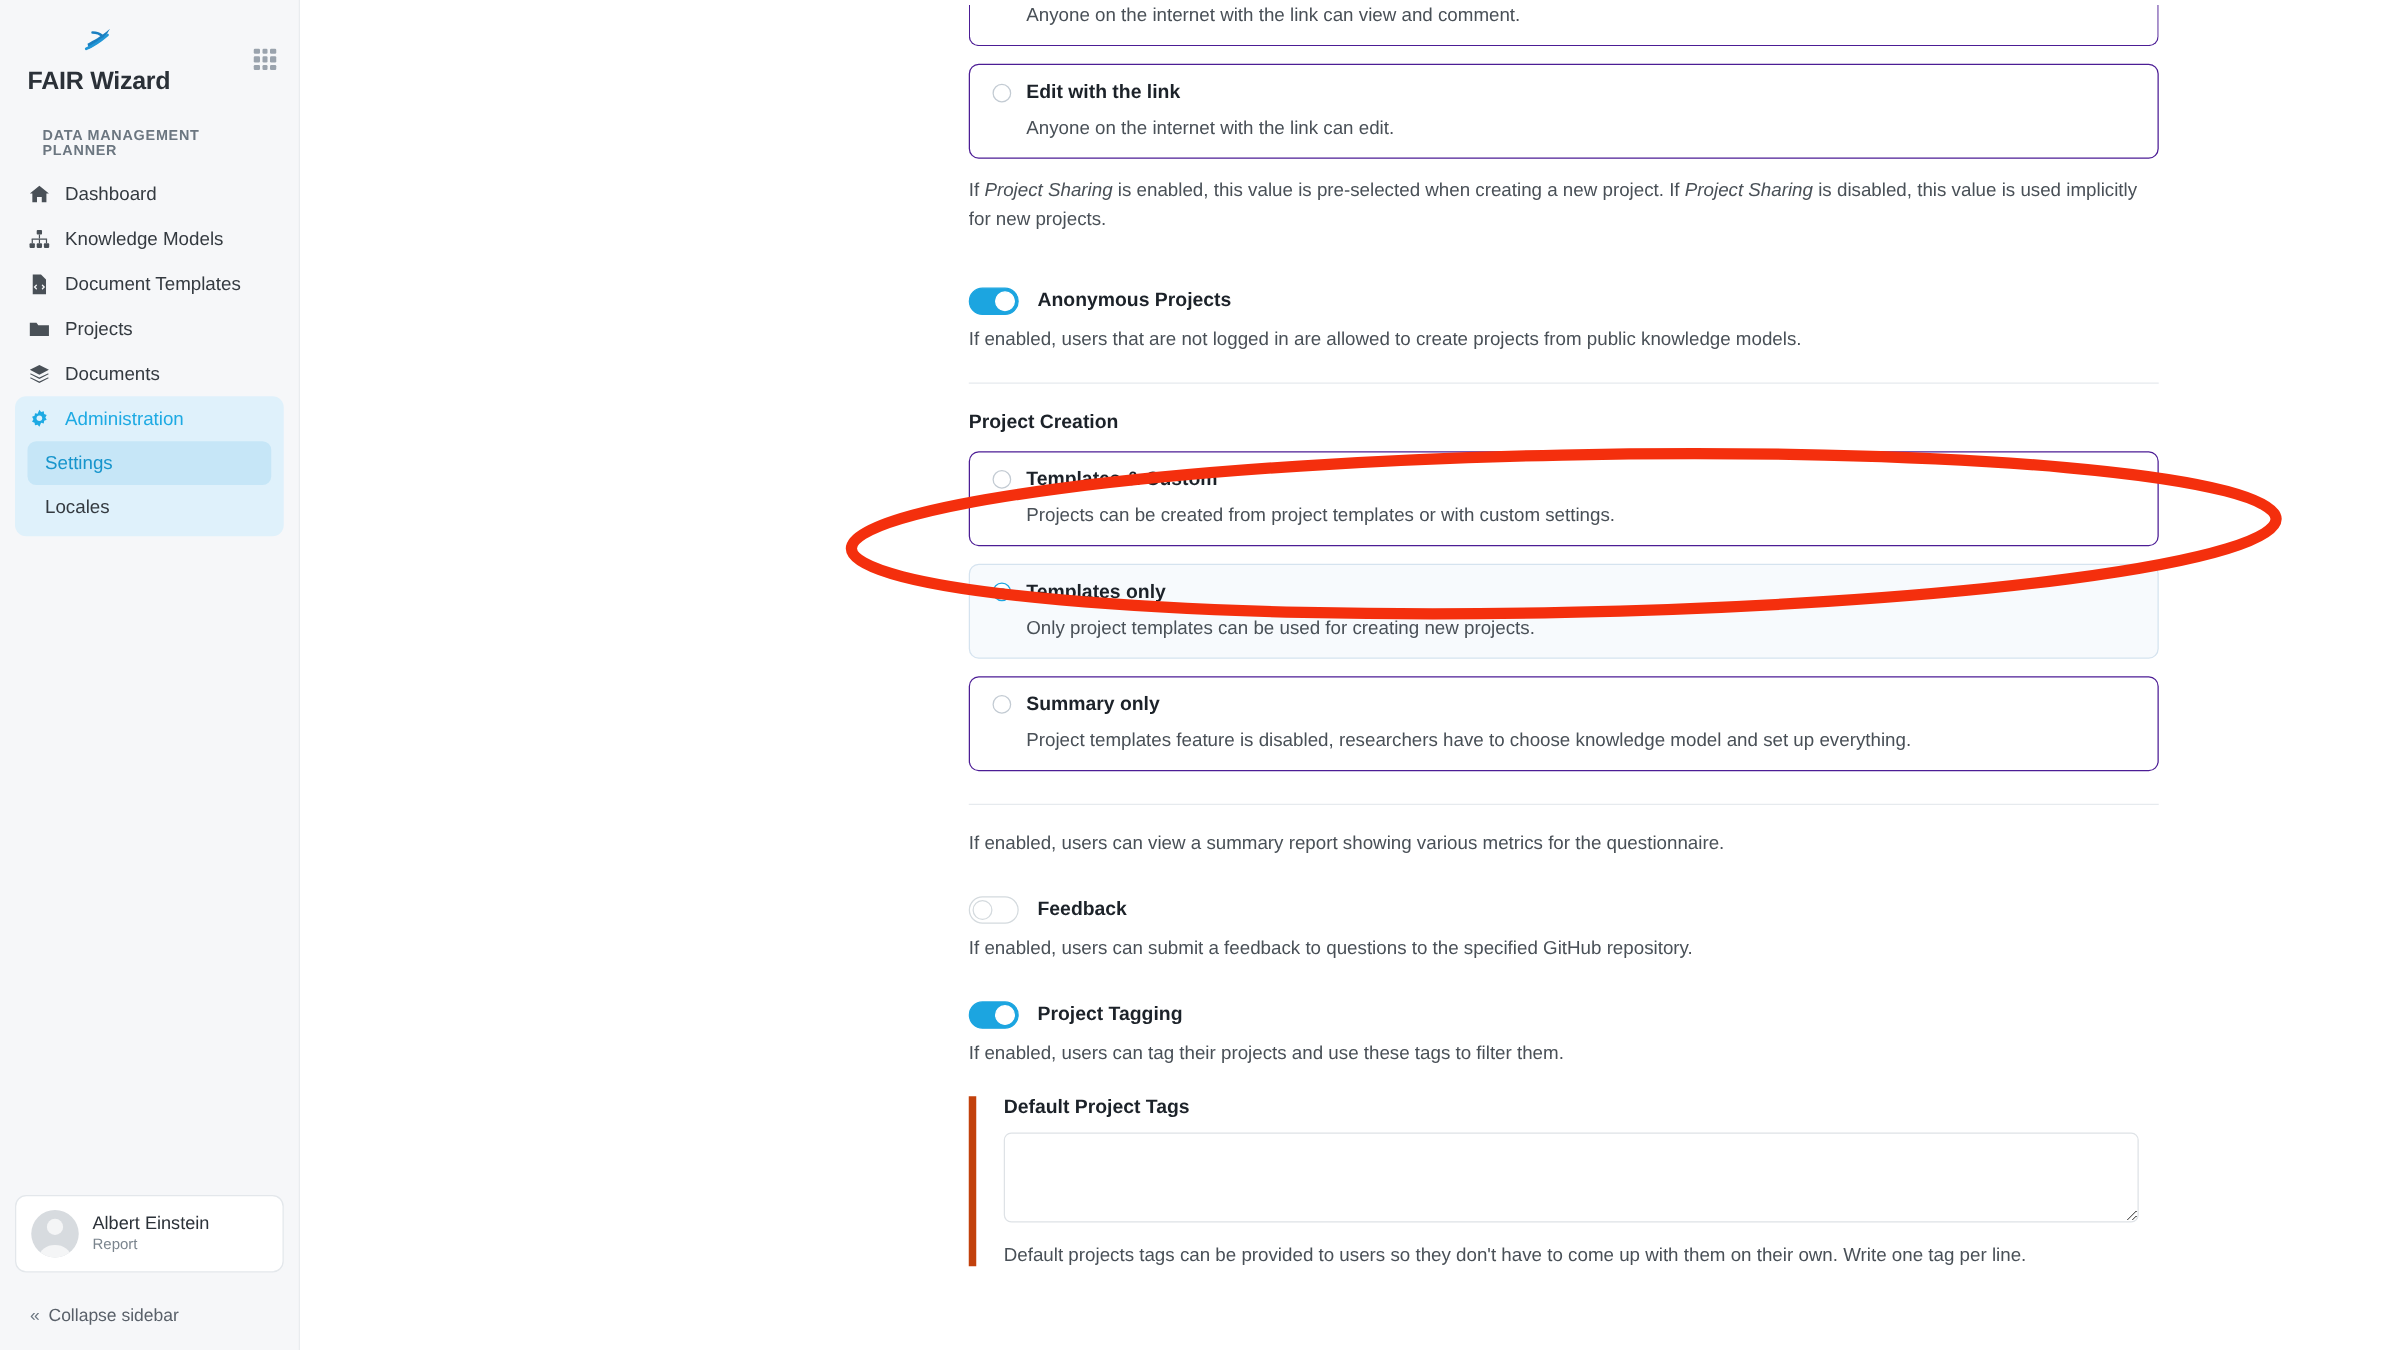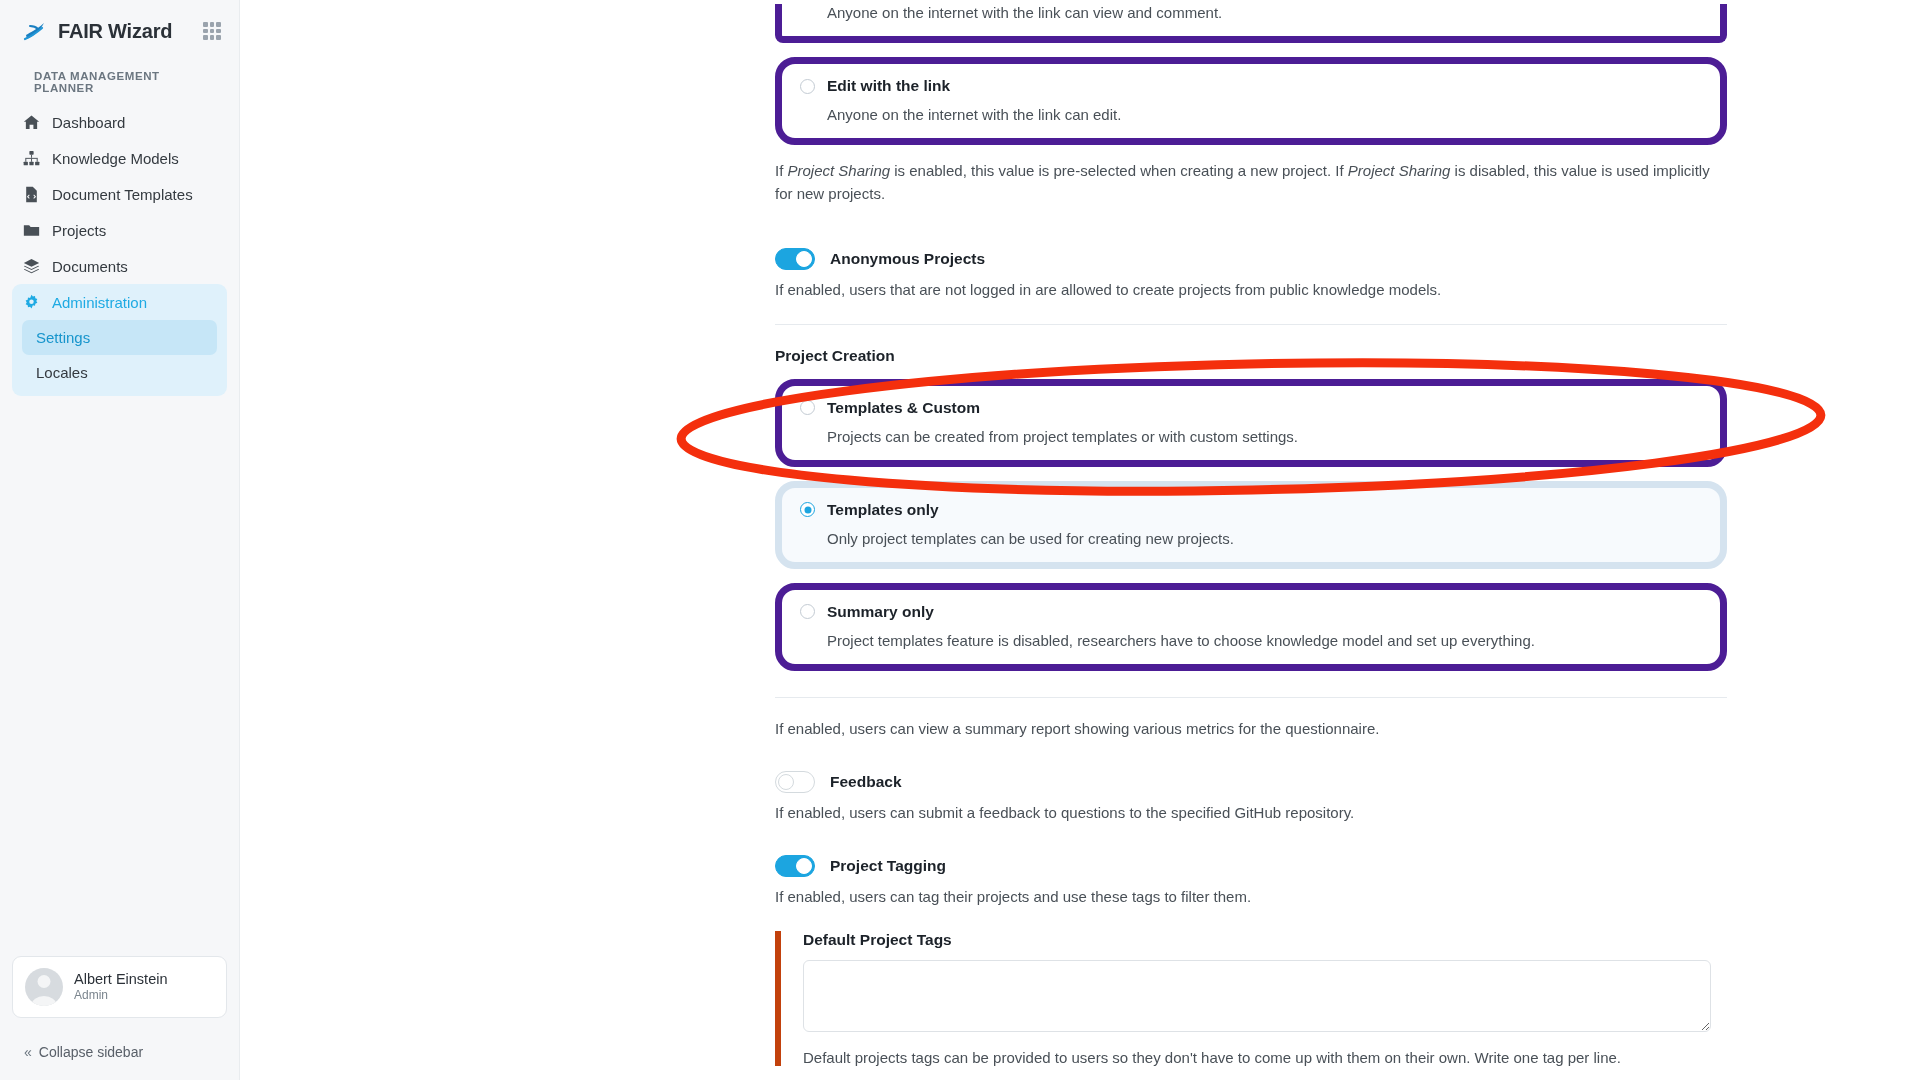--- a/index.html
+++ b/index.html
@@ -22,21 +22,21 @@
     display: flex;
     flex-direction: column;
     position: relative;
   }
   .sidebar-top {
     display: flex;
     align-items: center;
     justify-content: space-between;
     padding: 18px 18px 8px 22px;
   }
-  .brand { display: flex; align-items: center; gap: 10px; }
+  .brand { display: flex; align-items: center; gap: 10px; flex-direction: column; }
   .brand-logo { width: 26px; height: 26px; display: block; }
   .brand-name {
     font-size: 20px;
     font-weight: 700;
     color: #2b3138;
     letter-spacing: -0.2px;
     white-space: nowrap;
   }
   .grid-icon {
     width: 18px; height: 18px;
@@ -148,22 +148,22 @@
     position: relative;
     background: #ffffff;
   }
   .content {
     width: 952px;
     margin-left: 535px;
     padding-top: 4px;
   }
 
   .opt-card {
-    border: 7px solid #4c1d95;
-    border-radius: 20px;
+    border: 1px solid #4c1d95;
+    border-radius: 8px;
     padding: 13px 18px 15px 18px;
     margin-bottom: 14px;
     background: #fff;
     cursor: pointer;
   }
   .opt-card.selected {
     background: #f7fafd;
     border-color: #d5e3ef;
   }
   .opt-card.clipped-top {
@@ -372,21 +372,21 @@
       </div>
 
     </nav>
 
     <div class="sidebar-spacer"></div>
 
     <div class="profile">
       <div class="avatar"></div>
       <div>
         <div class="profile-name">Albert Einstein</div>
-        <div class="profile-role">Admin</div>
+        <div class="profile-role">Report</div>
       </div>
     </div>
 
     <div class="collapse-row">
       <span class="collapse-chevrons">«</span>
       <span>Collapse sidebar</span>
     </div>
   </aside>
 
   <main class="main">

